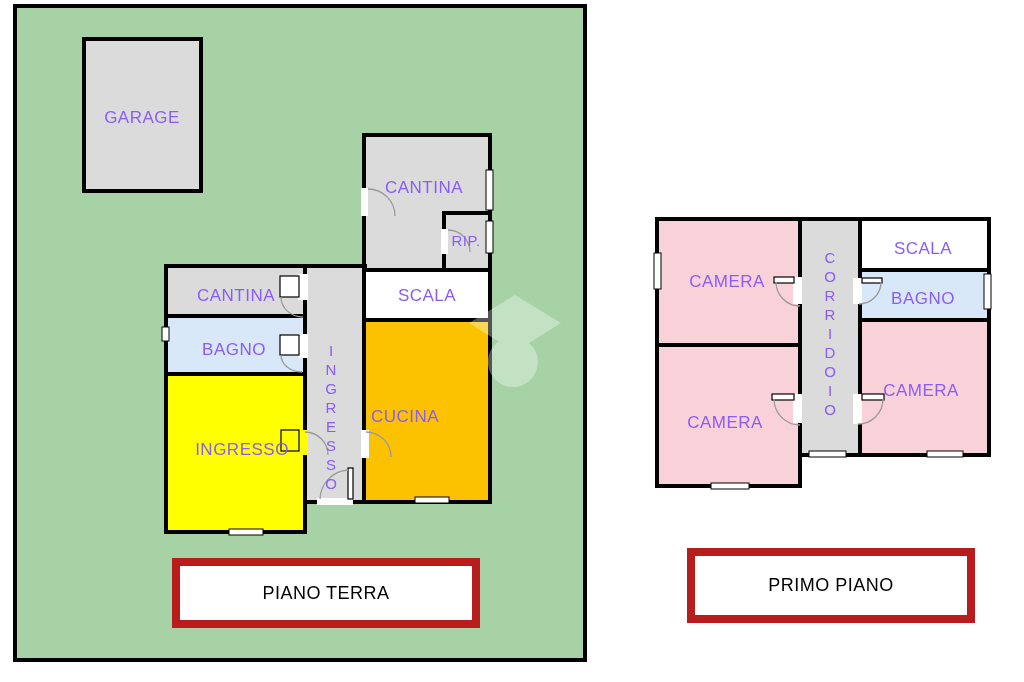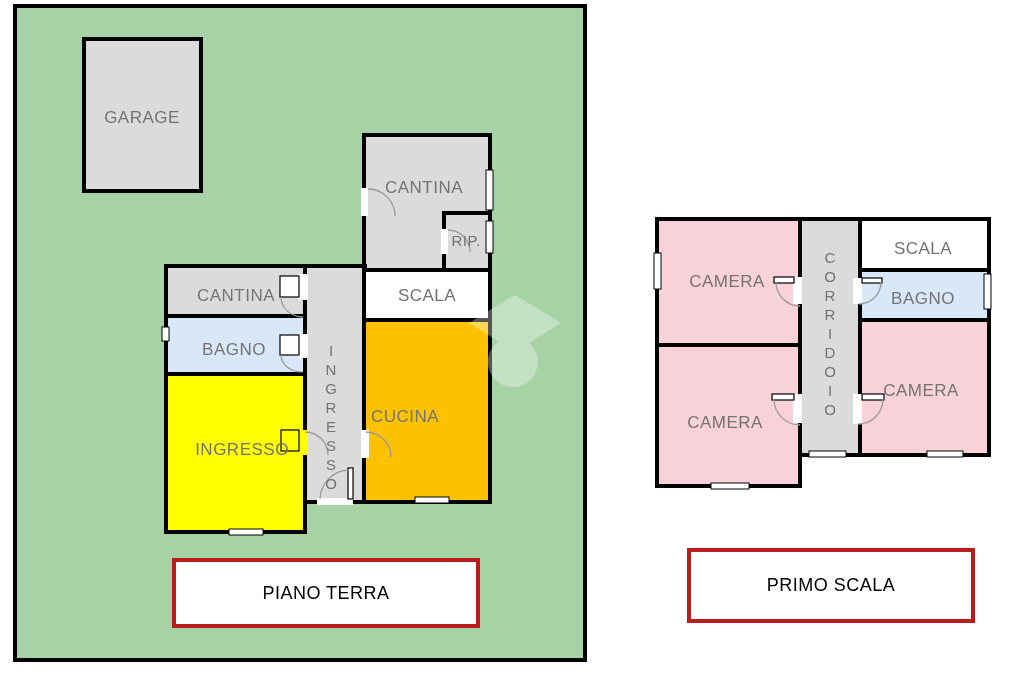--- a/index.html
+++ b/index.html
@@ -16,29 +16,29 @@
   }
   .gray   { background:#DBDBDB; }
   .white  { background:#FFFFFF; }
   .yellow { background:#FFFF00; }
   .orange { background:#FCC200; }
   .blue   { background:#D8E8F8; }
   .pink   { background:#F9D2D9; }
   .overlay { position:absolute; left:0; top:0; z-index:4; pointer-events:none; }
   .lbl {
     position:absolute; transform:translate(-50%,-50%); z-index:5;
-    color:#737373; font-size:17px; letter-spacing:0.5px; white-space:nowrap;
+    color:#8b5cf6; font-size:17px; letter-spacing:0.5px; white-space:nowrap;
   }
   .lbl.small { font-size:15px; }
   .lbl.vert {
     writing-mode:vertical-lr; text-orientation:upright;
     font-size:15px; letter-spacing:2px; white-space:nowrap;
   }
   .caption-box {
-    position:absolute; background:#fff; border:4px solid #b91c1c; box-sizing:border-box;
+    position:absolute; background:#fff; border:8px solid #b91c1c; box-sizing:border-box;
     display:flex; align-items:center; justify-content:center; z-index:2;
   }
   .caption-box .cap { font-size:18px; letter-spacing:0.5px; color:#000; }
 </style>
 </head>
 <body>
 
 <div class="canvas">
 
   <div class="yard"></div>
@@ -131,16 +131,16 @@
   <span class="lbl" style="left:725px; top:423px;">CAMERA</span>
   <span class="lbl" style="left:921px; top:391px;">CAMERA</span>
   <span class="lbl" style="left:923px; top:249px;">SCALA</span>
   <span class="lbl" style="left:923px; top:299px;">BAGNO</span>
   <span class="lbl vert" style="left:830px; top:334px;">CORRIDOIO</span>
 
   <div class="caption-box" style="left:172px; top:558px; width:308px; height:70px;">
     <span class="cap">PIANO TERRA</span>
   </div>
   <div class="caption-box" style="left:687px; top:548px; width:288px; height:75px;">
-    <span class="cap">PRIMO SCALA</span>
+    <span class="cap">PRIMO PIANO</span>
   </div>
 
 </div>
 
 </body></html>

